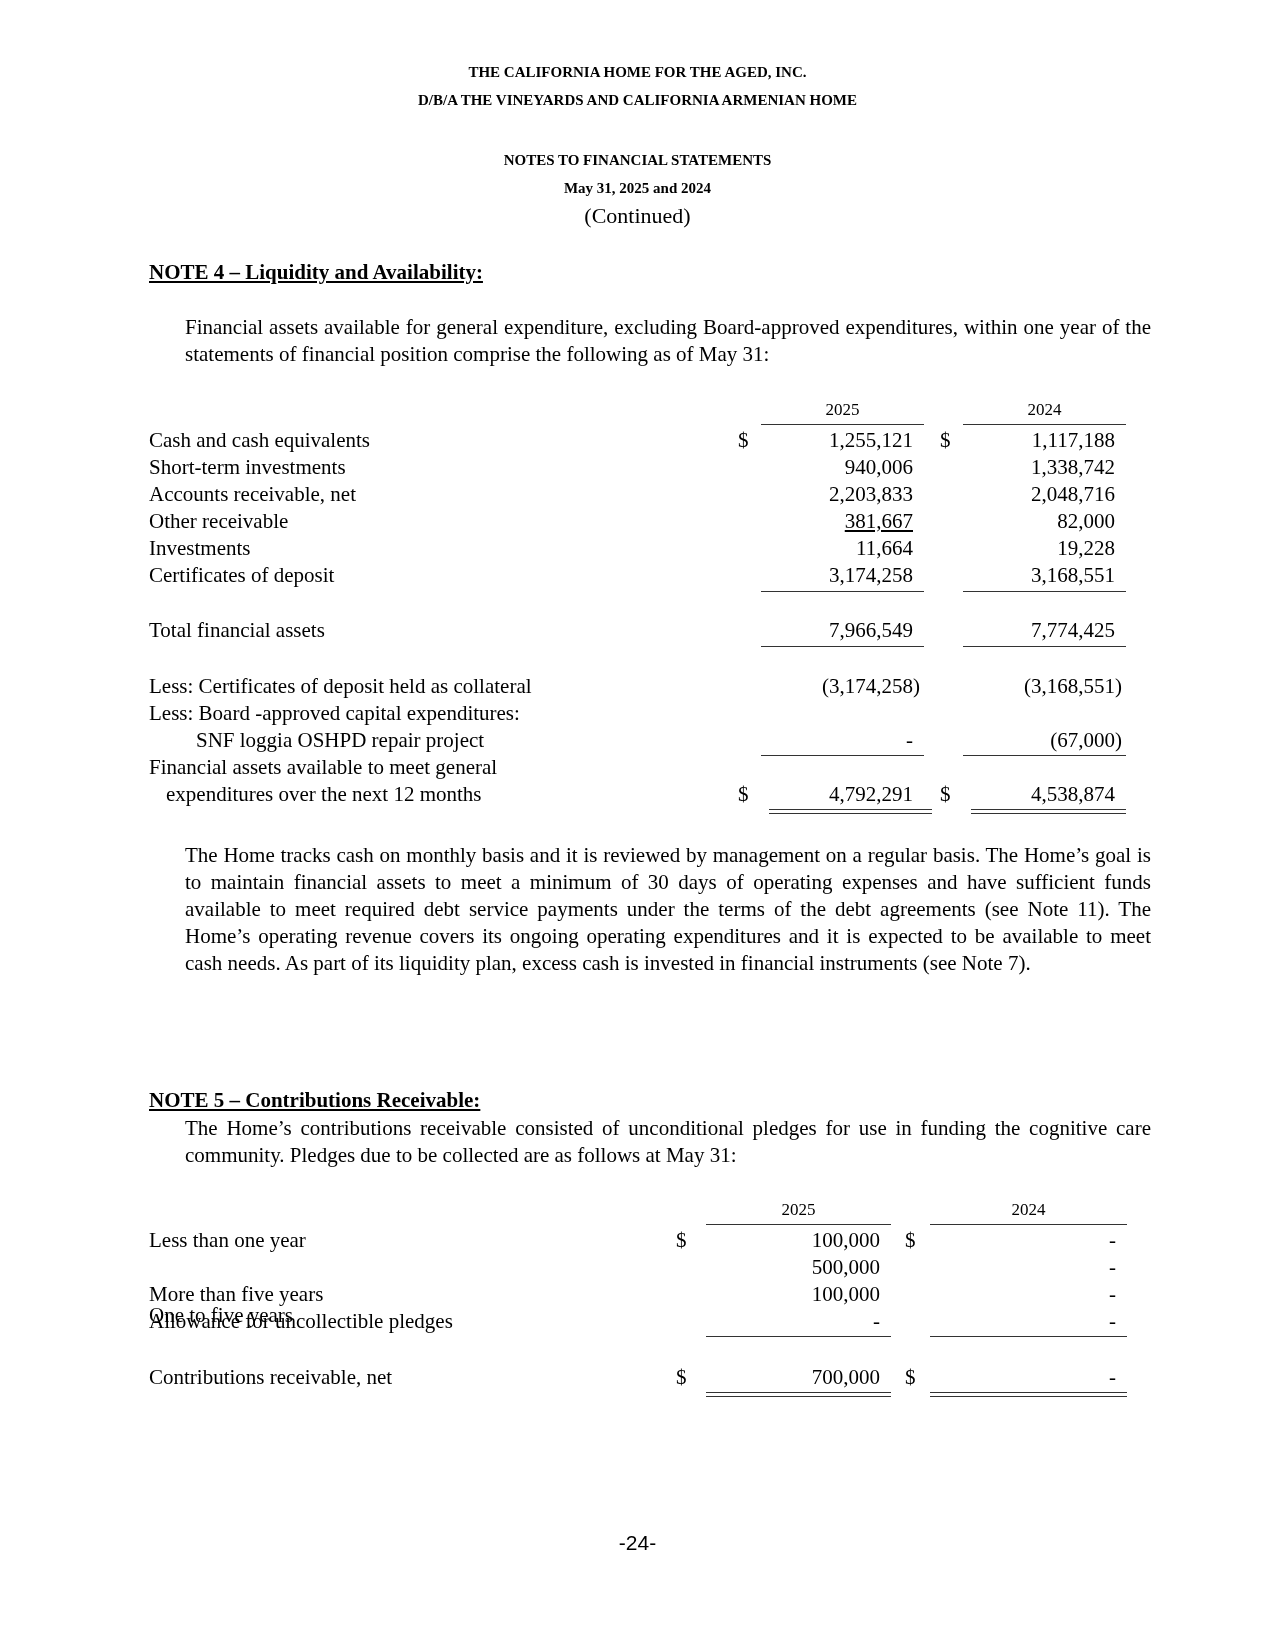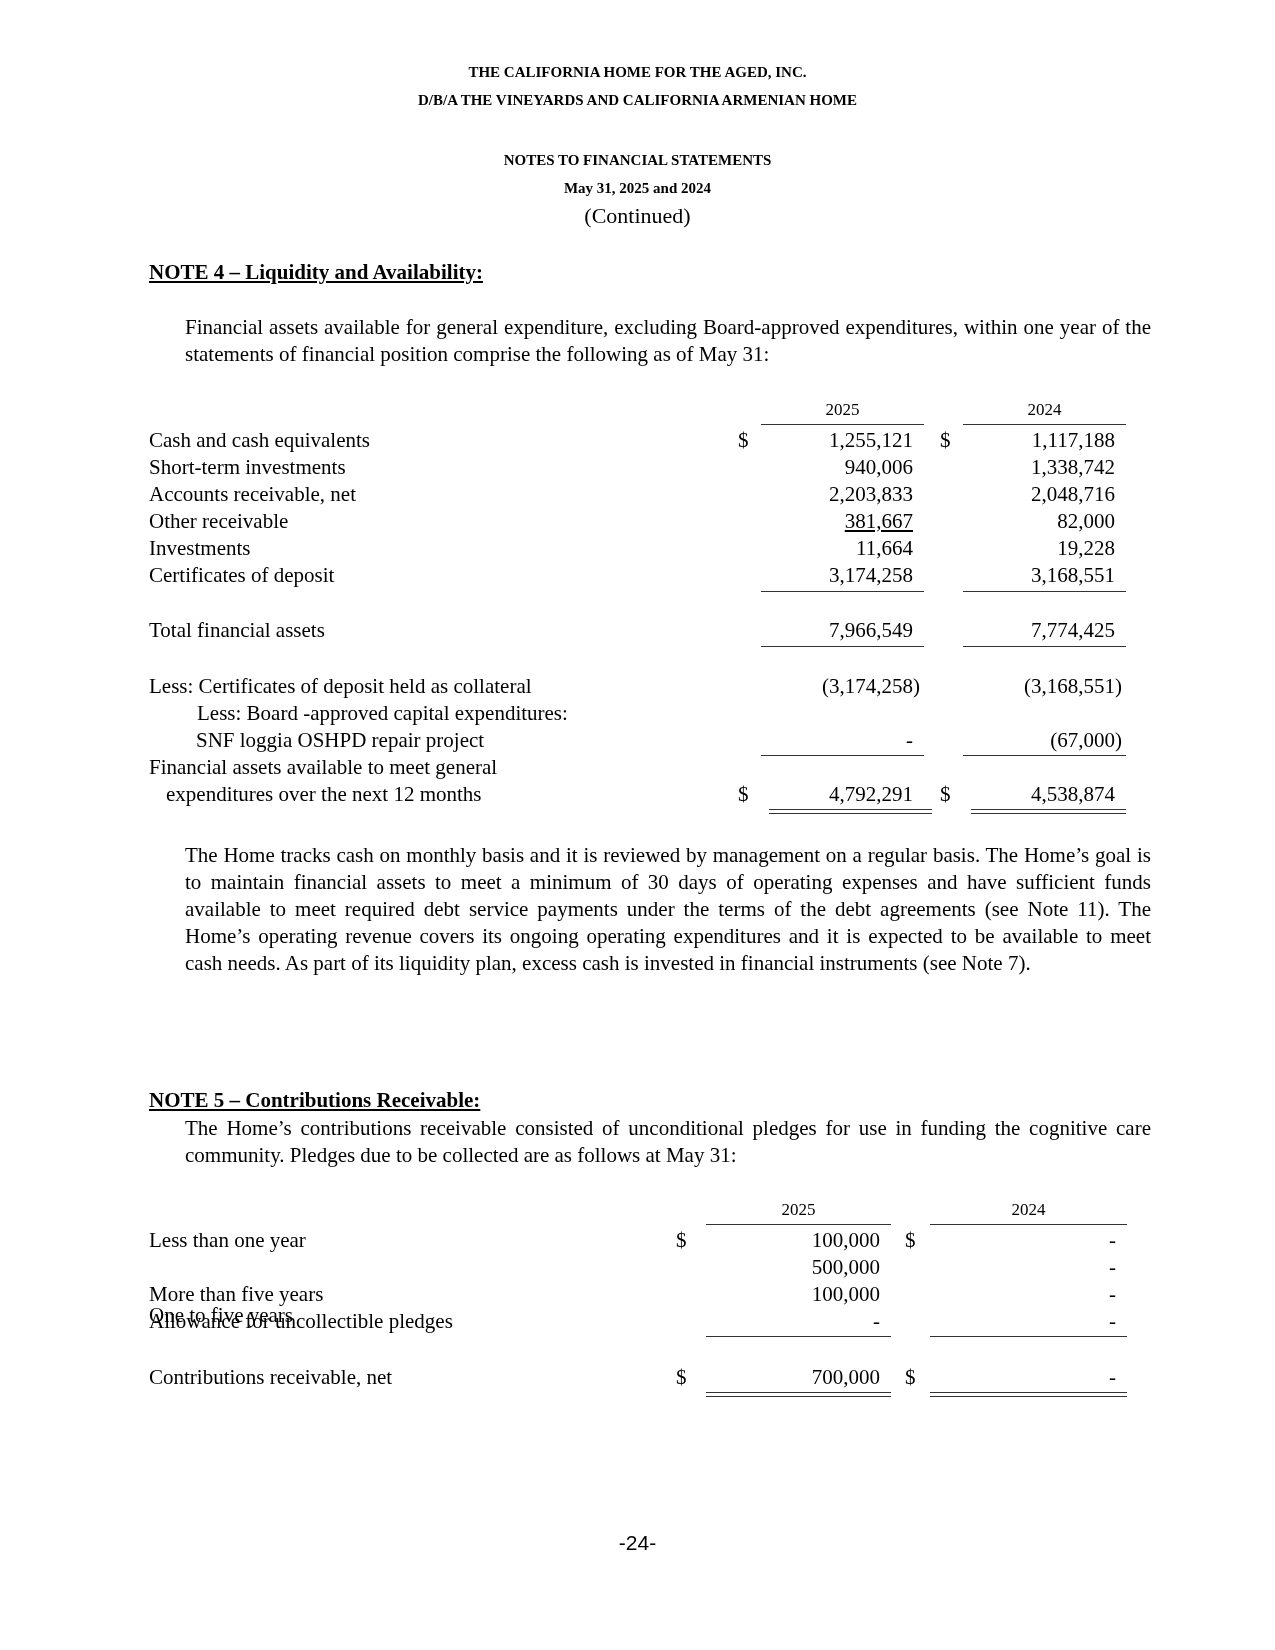--- a/index.html
+++ b/index.html
@@ -80,21 +80,21 @@
     <div class="abs num" style="left:963px; width:152px; top:617px;">7,774,425</div>
   </div>
   <div class="abs rule" style="left:761px; width:163px; top:646px;"></div>
   <div class="abs rule" style="left:963px; width:163px; top:646px;"></div>
 
   <div>
     <div class="abs lbl" style="left:149px; top:673px;">Less: Certificates of deposit held as collateral</div>
     <div class="abs num" style="left:761px; width:159px; top:673px;">(3,174,258)</div>
     <div class="abs num" style="left:963px; width:159px; top:673px;">(3,168,551)</div>
   </div>
-  <div class="abs lbl" style="left:149px; top:700px;margin-left:48px;">Less: Board -approved capital expenditures:</div>
+  <div class="abs lbl" style="left:149px; top:700px;">Less: Board -approved capital expenditures:</div>
   <div>
     <div class="abs lbl" style="left:196px; top:727px;">SNF loggia OSHPD repair project</div>
     <div class="abs num" style="left:761px; width:152px; top:727px;">-</div>
     <div class="abs num" style="left:963px; width:159px; top:727px;">(67,000)</div>
   </div>
   <div class="abs rule" style="left:761px; width:163px; top:755px;"></div>
   <div class="abs rule" style="left:963px; width:163px; top:755px;"></div>
 
   <div>
     <div class="abs lbl" style="left:149px; top:754px;">Financial assets available to meet general</div>

